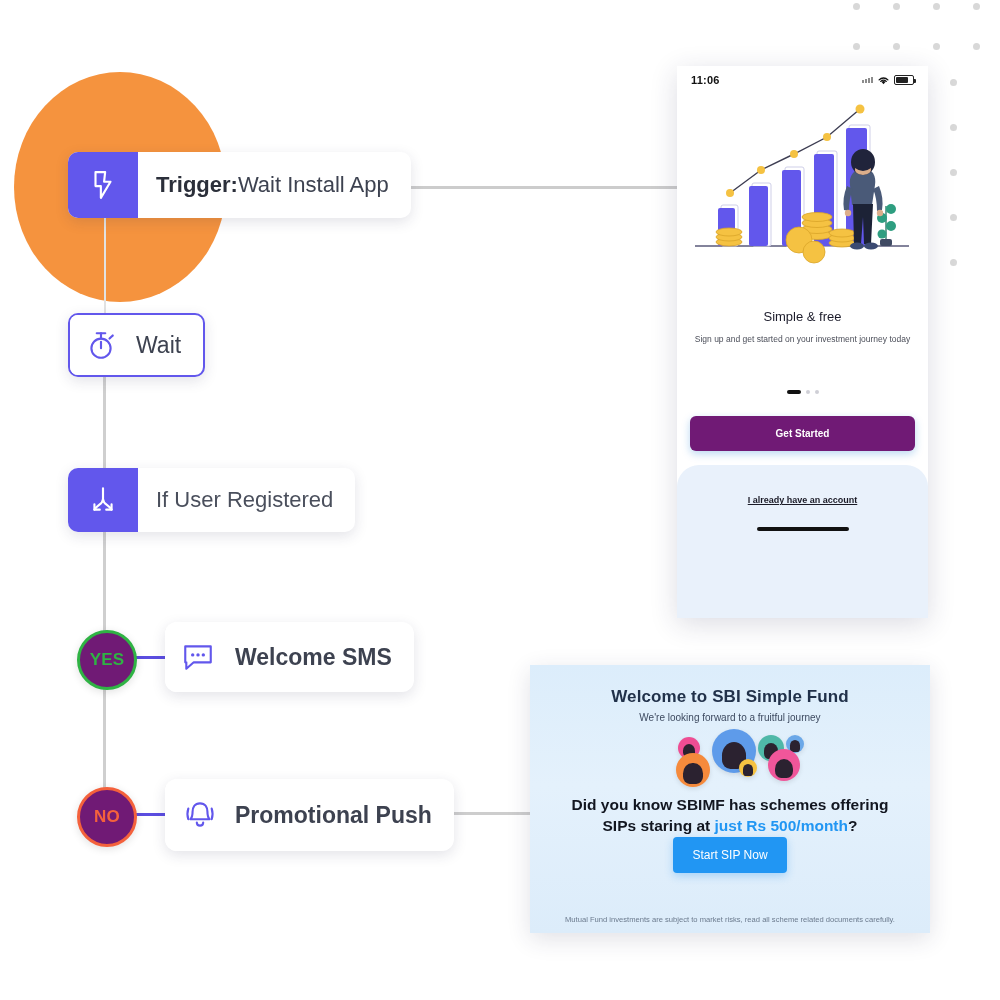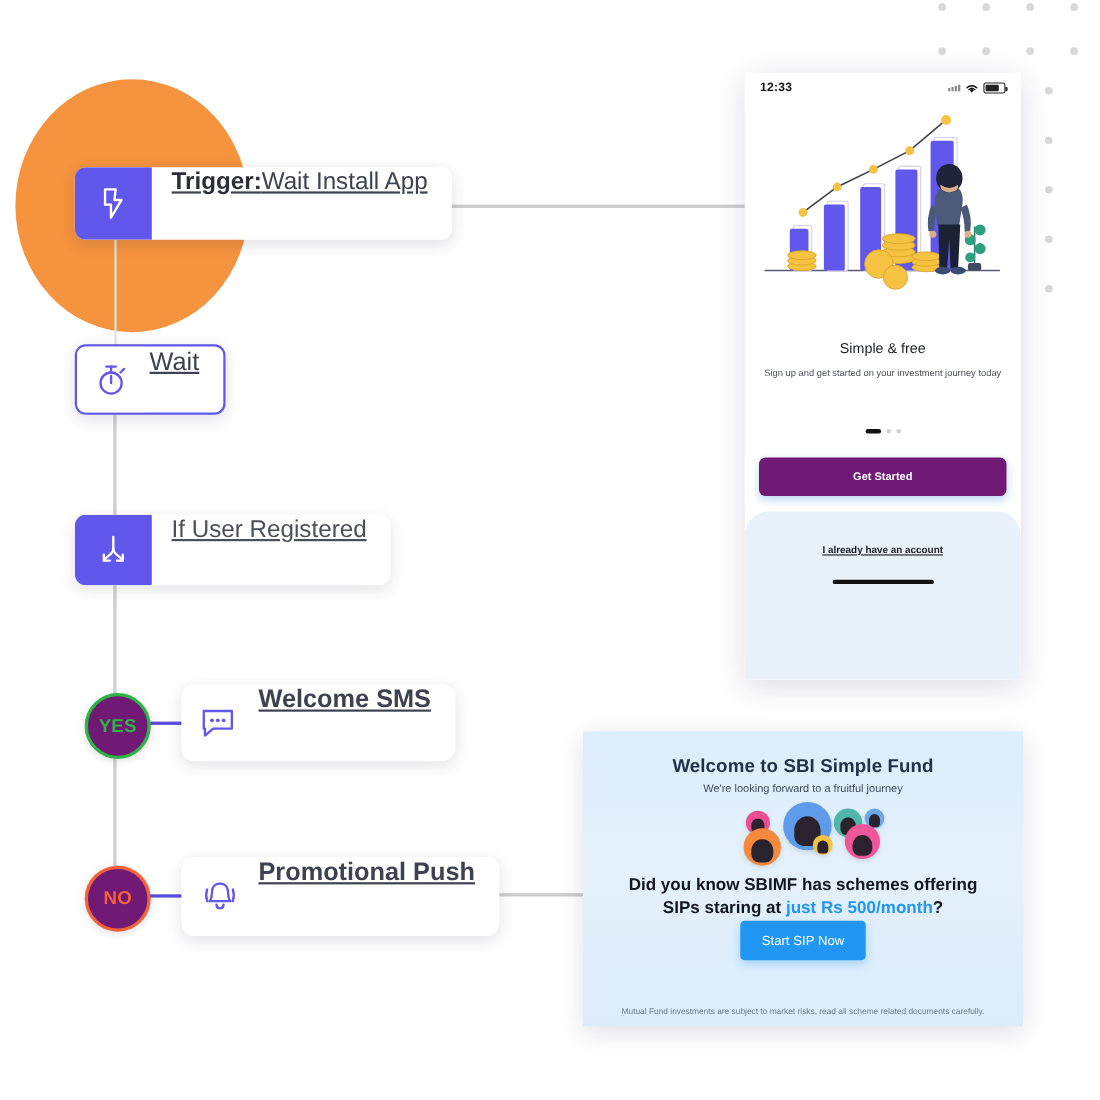--- a/index.html
+++ b/index.html
@@ -88,26 +88,25 @@
   .node .icon-box {
     width: 70px;
     display: flex;
     align-items: center;
     justify-content: center;
     background: #6257ec;
     flex: none;
   }
   .node .label {
     display: flex;
-    align-items: flex-start;
+    align-items: center;
     padding: 0 22px 0 18px;
     font-size: 21px;
     color: #3d4250;
     white-space: nowrap;
-    text-decoration: underline;
   }
   .node .label b { color: #2b2f3a; font-weight: 700; }
   .node .label .reg { font-weight: 400; }
 
   #node-trigger {
     left: 68px; top: 152px; height: 66px;
     border-radius: 10px;
   }
   #node-trigger .label { font-size: 22px; }
 
@@ -450,21 +449,21 @@
         <path d="M13 22 C13 24 14.5 25 16 25 C17.5 25 19 24 19 22"></path>
         <path d="M5 9 C4 12 4 16 5 19"></path>
         <path d="M27 9 C28 12 28 16 27 19"></path>
       </svg>
     </div>
     <div class="label">Promotional Push</div>
   </div>
 
   <div id="phone">
     <div id="phone-statusbar">
-      <span id="phone-time">12:33</span>
+      <span id="phone-time">11:06</span>
       <span class="status-icons">
         <span class="sig-dots">
             <i></i>
             <i></i>
             <i></i>
             <i></i>
           </span>
         <svg width="13" height="11" viewBox="0 0 16 12">
           <path d="M8 10.5 L5.6 7.8 A3.4 3.4 0 0 1 10.4 7.8 Z" fill="#111"></path>
           <path d="M2.6 5.2 A7.6 7.6 0 0 1 13.4 5.2" stroke="#111" stroke-width="1.6" fill="none" stroke-linecap="round"></path>

